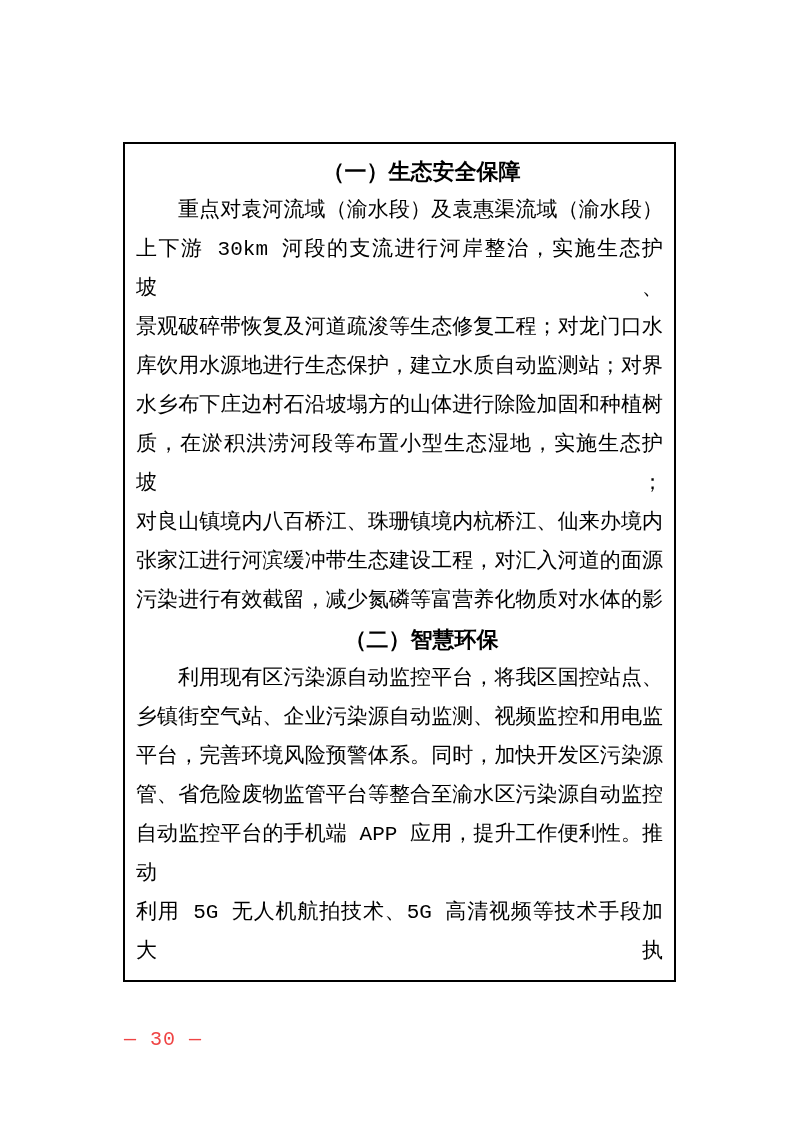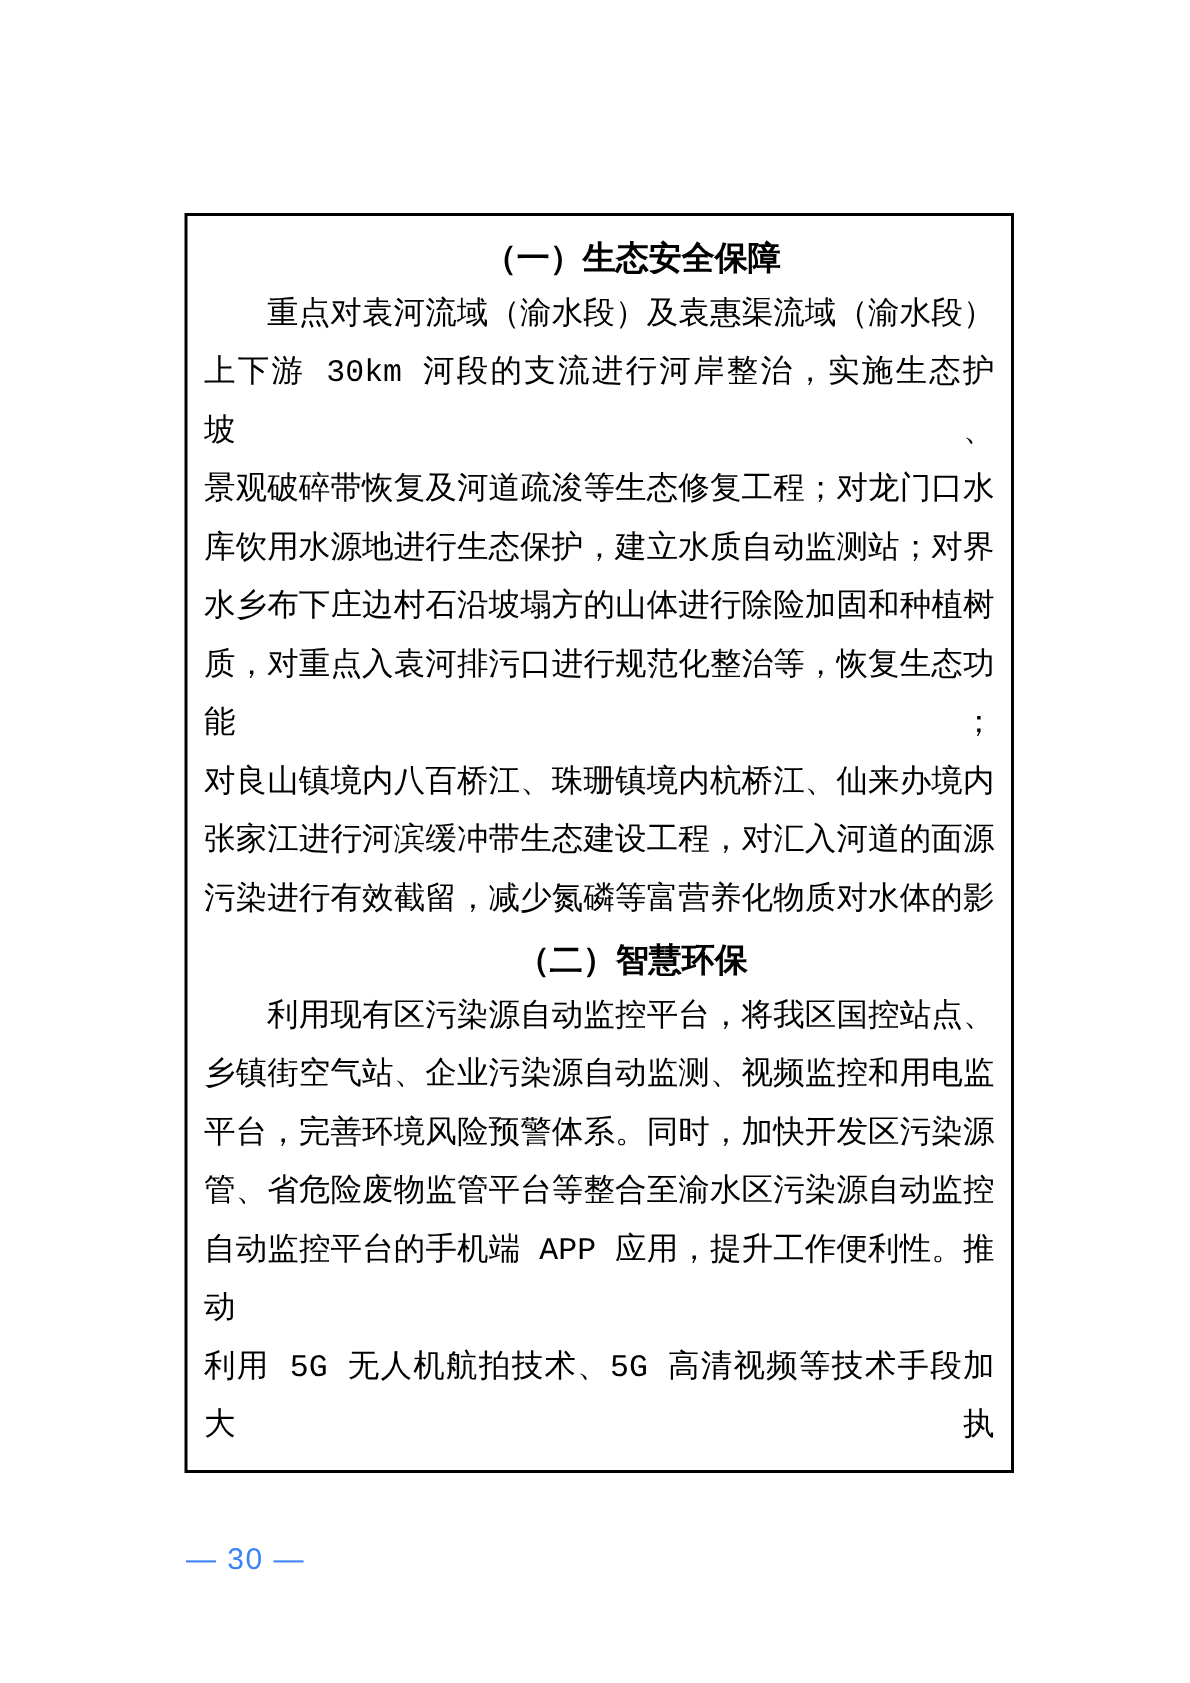--- a/index.html
+++ b/index.html
@@ -54,38 +54,39 @@
   .line.last {
     text-align-last: left;
   }
   .page-number {
     position: absolute;
     left: 124px;
     top: 1026px;
     font-size: 20px;
     line-height: 28px;
     letter-spacing: 1px;
-    color: #3b82f6;
+    color: #ef4444;
+    font-family: Liberation Mono, monospace;
   }
 </style>
 </head>
 <body>
 
 <div class="page">
 
   <div class="content-box">
 
     <div class="heading">（一）生态安全保障</div>
 
     <div class="line first">重点对袁河流域（渝水段）及袁惠渠流域（渝水段）</div>
     <div class="line">上下游 30km 河段的支流进行河岸整治，实施生态护坡、</div>
     <div class="line">景观破碎带恢复及河道疏浚等生态修复工程；对龙门口水</div>
     <div class="line">库饮用水源地进行生态保护，建立水质自动监测站；对界</div>
     <div class="line">水乡布下庄边村石沿坡塌方的山体进行除险加固和种植树</div>
-    <div class="line">质，对重点入袁河排污口进行规范化整治等，恢复生态功能；</div>
+    <div class="line">质，在淤积洪涝河段等布置小型生态湿地，实施生态护坡；</div>
     <div class="line">对良山镇境内八百桥江、珠珊镇境内杭桥江、仙来办境内</div>
     <div class="line">张家江进行河滨缓冲带生态建设工程，对汇入河道的面源</div>
     <div class="line">污染进行有效截留，减少氮磷等富营养化物质对水体的影</div>
 
     <div class="heading">（二）智慧环保</div>
 
     <div class="line first">利用现有区污染源自动监控平台，将我区国控站点、</div>
     <div class="line">乡镇街空气站、企业污染源自动监测、视频监控和用电监</div>
     <div class="line">平台，完善环境风险预警体系。同时，加快开发区污染源</div>
     <div class="line">管、省危险废物监管平台等整合至渝水区污染源自动监控</div>

